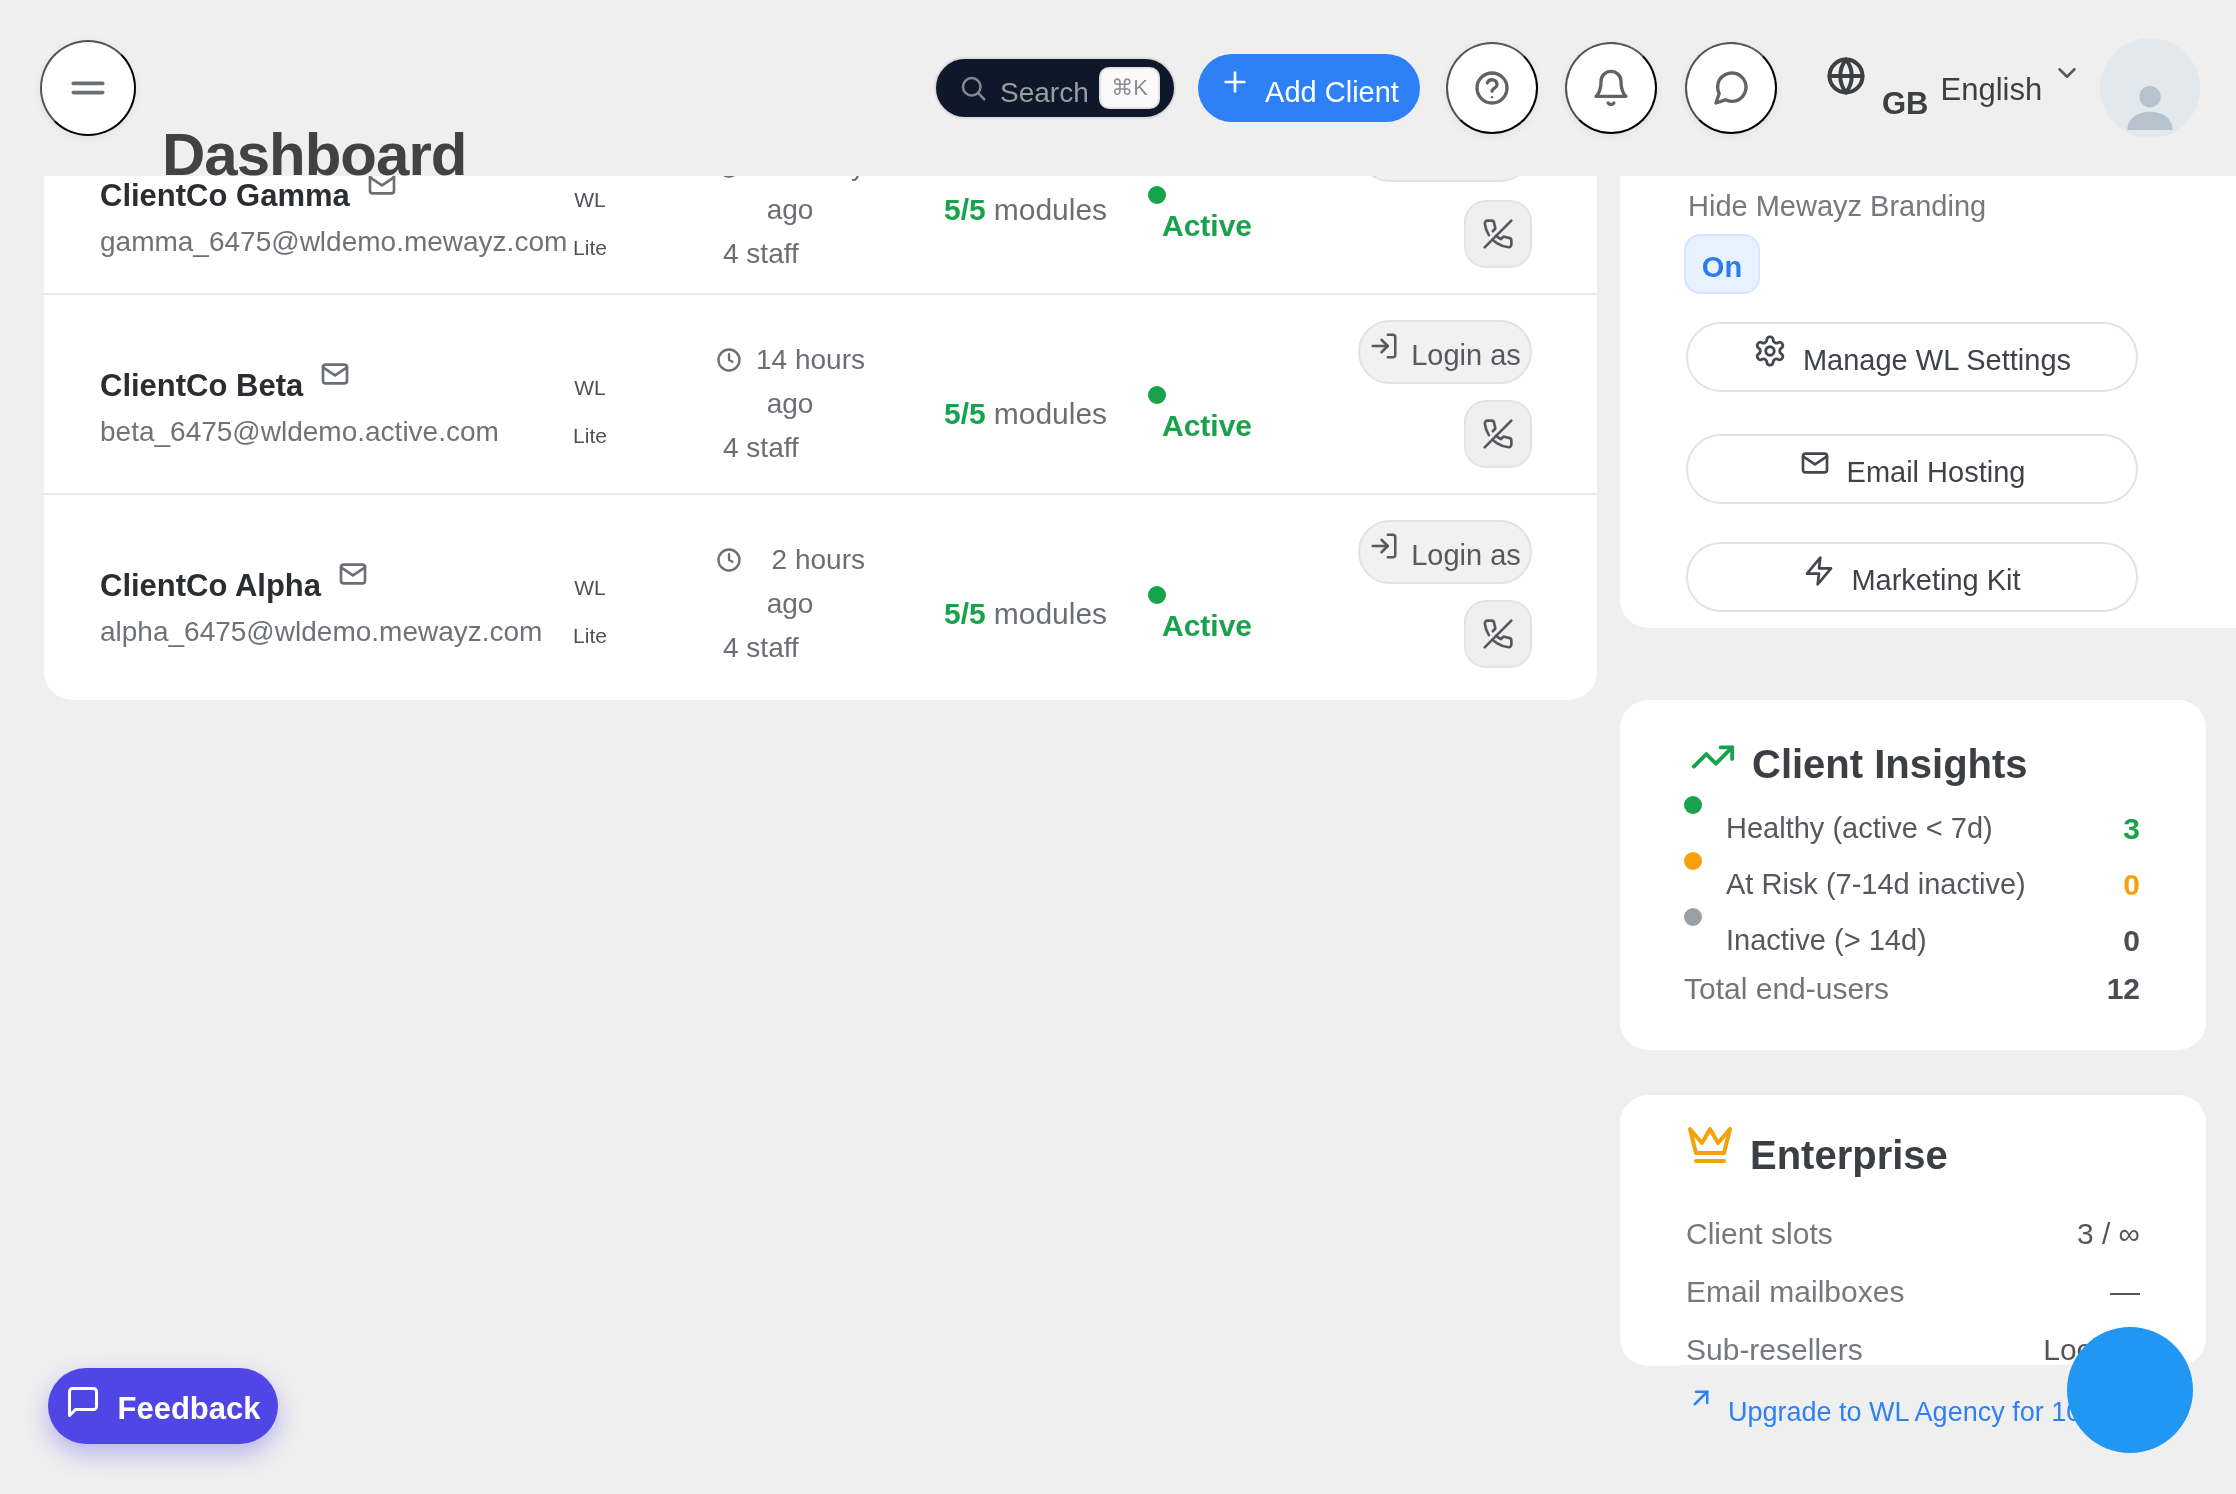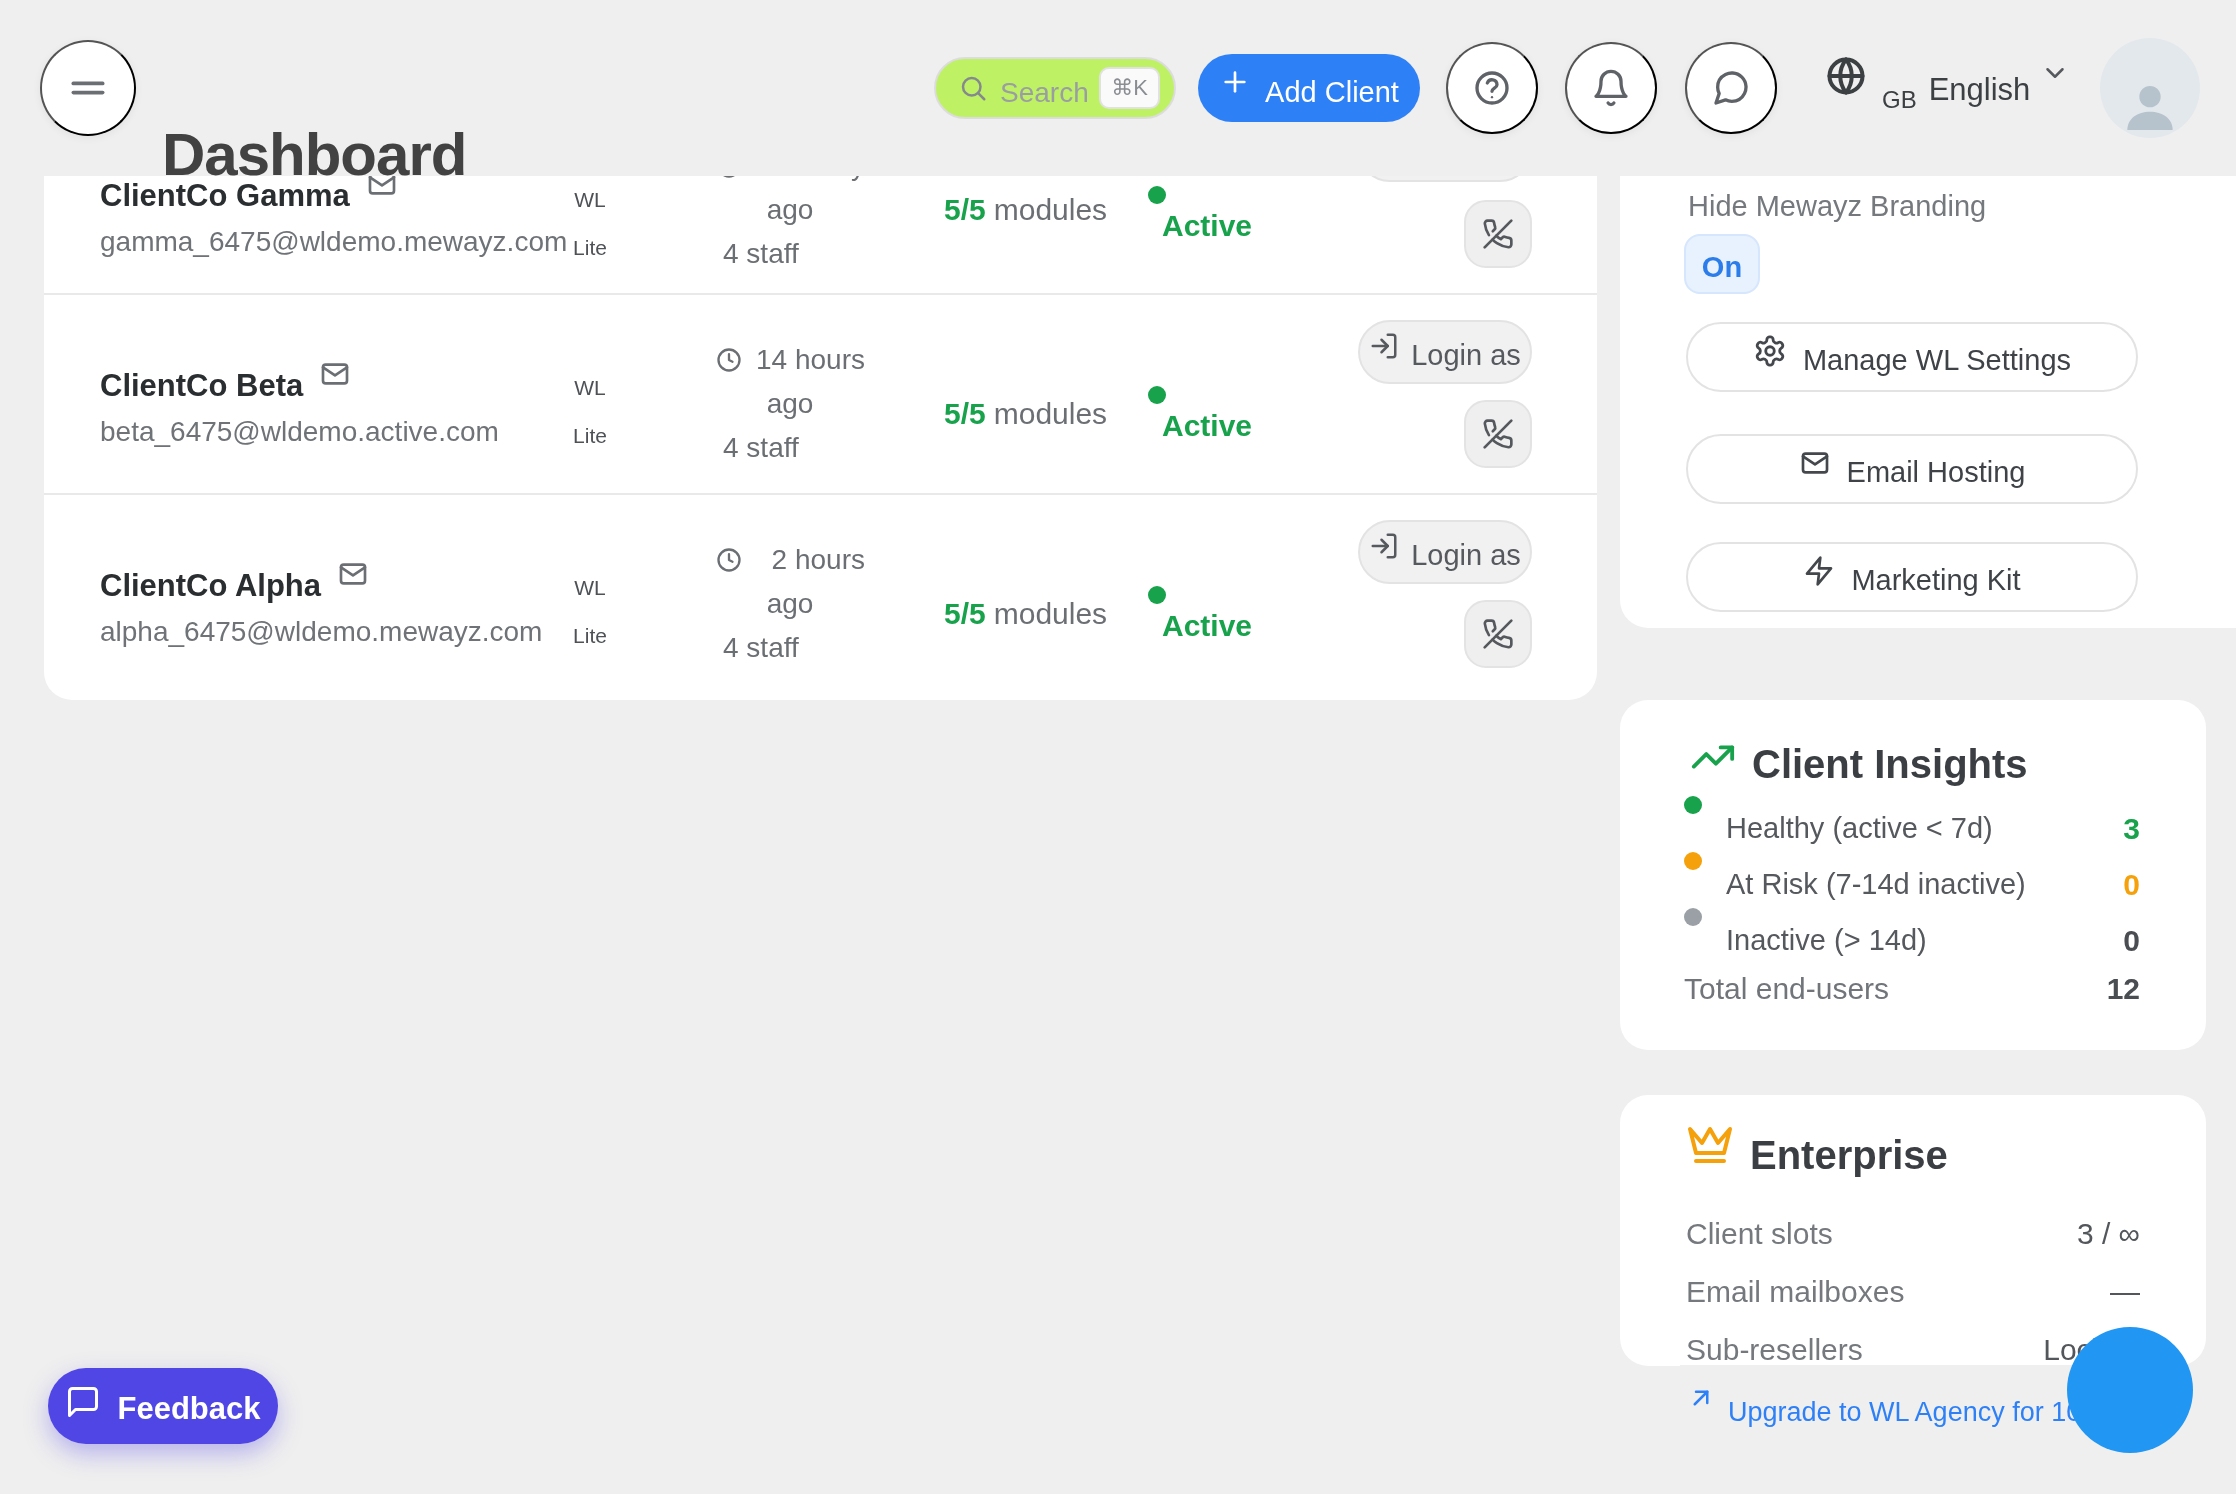--- a/index.html
+++ b/index.html
@@ -8,21 +8,21 @@
   .abs{position:absolute;}
   .card{position:absolute;background:#ffffff;border-radius:28px;}
   .ic svg{display:block;}
   
   .header{position:absolute;left:0;top:0;width:2236px;height:176px;background:#efefef;z-index:40;}
   .circle-btn{position:absolute;background:#ffffff;border-radius:50%;display:flex;align-items:center;
         justify-content:center;box-shadow:0 2px 8px rgba(0,0,0,0.06);color:#5f6368;}
   .page-title{position:absolute;left:162px;top:82px;font-size:60px;font-weight:600;color:#424242;
         letter-spacing:-1px;line-height:66px;white-space:nowrap;}
   .search-pill{position:absolute;left:934px;top:57px;width:242px;height:62px;border:2px solid #dcdcde;
-        background:#bef264;border-radius:33px;display:flex;align-items:center;padding:0 14px 0 22px;box-sizing:border-box;}
+        background:#0f172a;border-radius:33px;display:flex;align-items:center;padding:0 14px 0 22px;box-sizing:border-box;}
   .search-input{flex:1;border:none;outline:none;background:transparent;font-family:"Liberation Sans",sans-serif;
         font-size:28px;color:#6f7377;min-width:0;padding:10px 0 0 12px;}
   .search-input::placeholder{color:#9a9ea2;}
   .kbd{background:#fafafa;border:2px solid #e1e1e2;border-radius:10px;font-size:22px;color:#8a8e92;
         padding:6px 10px;white-space:nowrap;}
   .add-client{position:absolute;left:1198px;top:54px;width:222px;height:68px;background:#2e80f7;border:none;
         border-radius:34px;color:#ffffff;display:flex;align-items:center;justify-content:center;gap:14px;
         font-family:"Liberation Sans",sans-serif;font-size:29px;cursor:pointer;}
   .add-client .ic{transform:translateY(-6px);}
   .add-client .lbl{transform:translateY(4px);}
@@ -406,21 +406,21 @@
     </button>
 
     <div class="lang">
       <span class="ic" style="padding-top:4px;">
           <svg width="44" height="44" viewBox="0 0 24 24" fill="none" stroke="currentColor" stroke-width="2.2" stroke-linecap="round" stroke-linejoin="round">
             <circle cx="12" cy="12" r="9"></circle>
             <line x1="3" y1="12" x2="21" y2="12"></line>
             <path d="M12 3a14.5 14.5 0 0 1 0 18a14.5 14.5 0 0 1 0-18"></path>
           </svg>
         </span>
-      <span style="font-size:24px;font-weight:400;padding:36px 0 0 14px;">GB</span>
+      <span style="font-size:31px;font-weight:700;padding:36px 0 0 14px;">GB</span>
       <span style="font-size:31px;padding:22px 0 0 12px;">English</span>
       <span class="ic" style="padding:8px 0 0 10px;color:#55585c;">
           <svg width="30" height="30" viewBox="0 0 24 24" fill="none" stroke="currentColor" stroke-width="2" stroke-linecap="round" stroke-linejoin="round">
             <polyline points="6 9 12 15 18 9"></polyline>
           </svg>
         </span>
     </div>
 
     <div class="avatar">
       <span class="ic">

